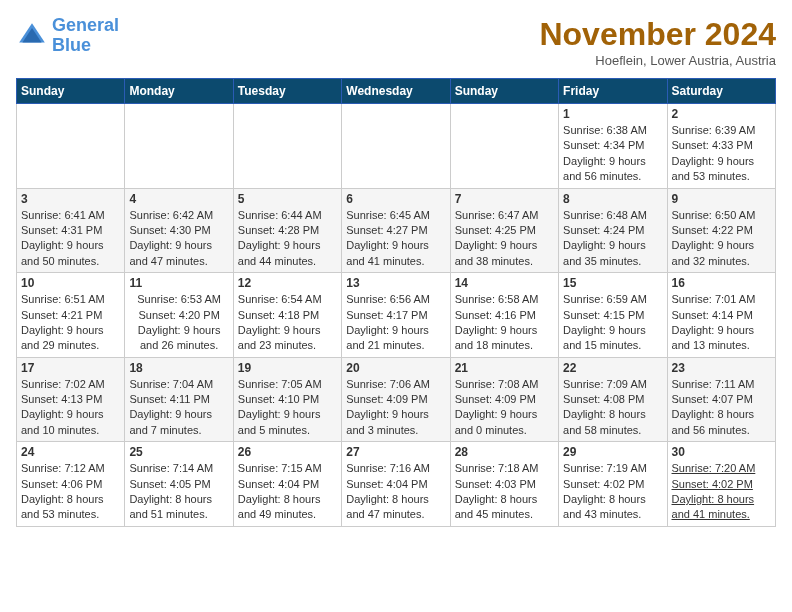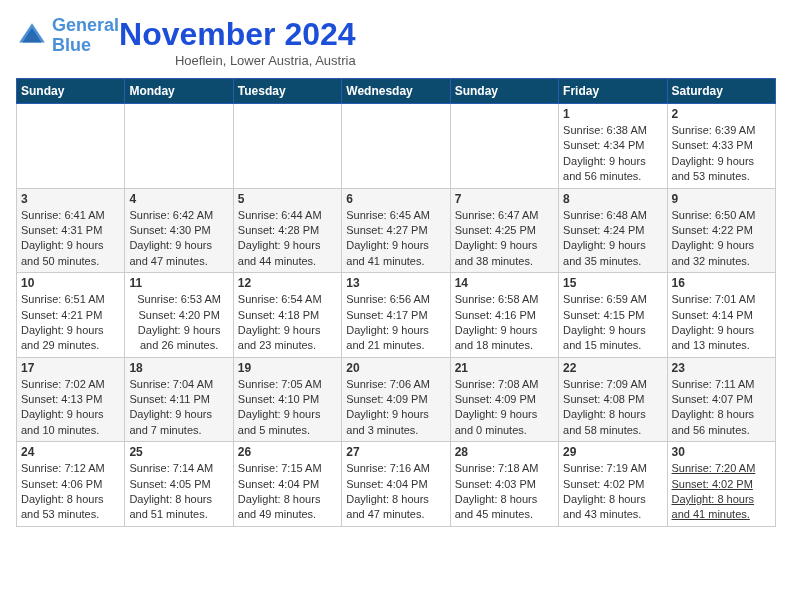--- a/index.html
+++ b/index.html
@@ -9,20 +9,21 @@
       width: 792px;
       height: 612px;
       overflow: hidden;
     }
     .page {
       width: 792px;
       padding: 16px 16px 8px 16px;
     }
     .header {
       display: flex;
+      justify-content: space-between;
       align-items: flex-start;
       margin-bottom: 10px;
     }
     .logo {
       display: flex;
       align-items: center;
       gap: 4px;
     }
     .logo-text {
       font-size: 18px;
@@ -36,21 +37,21 @@
     .logo-icon {
       width: 32px;
       height: 32px;
     }
     .title-block {
       text-align: right;
     }
     .month-title {
       font-size: 32px;
       font-weight: bold;
-      color: #1d4ed8;
+      color: #a16207;
     }
     .location {
       font-size: 13px;
       color: #555;
     }
     table {
       width: 100%;
       border-collapse: collapse;
       table-layout: fixed;
     }

